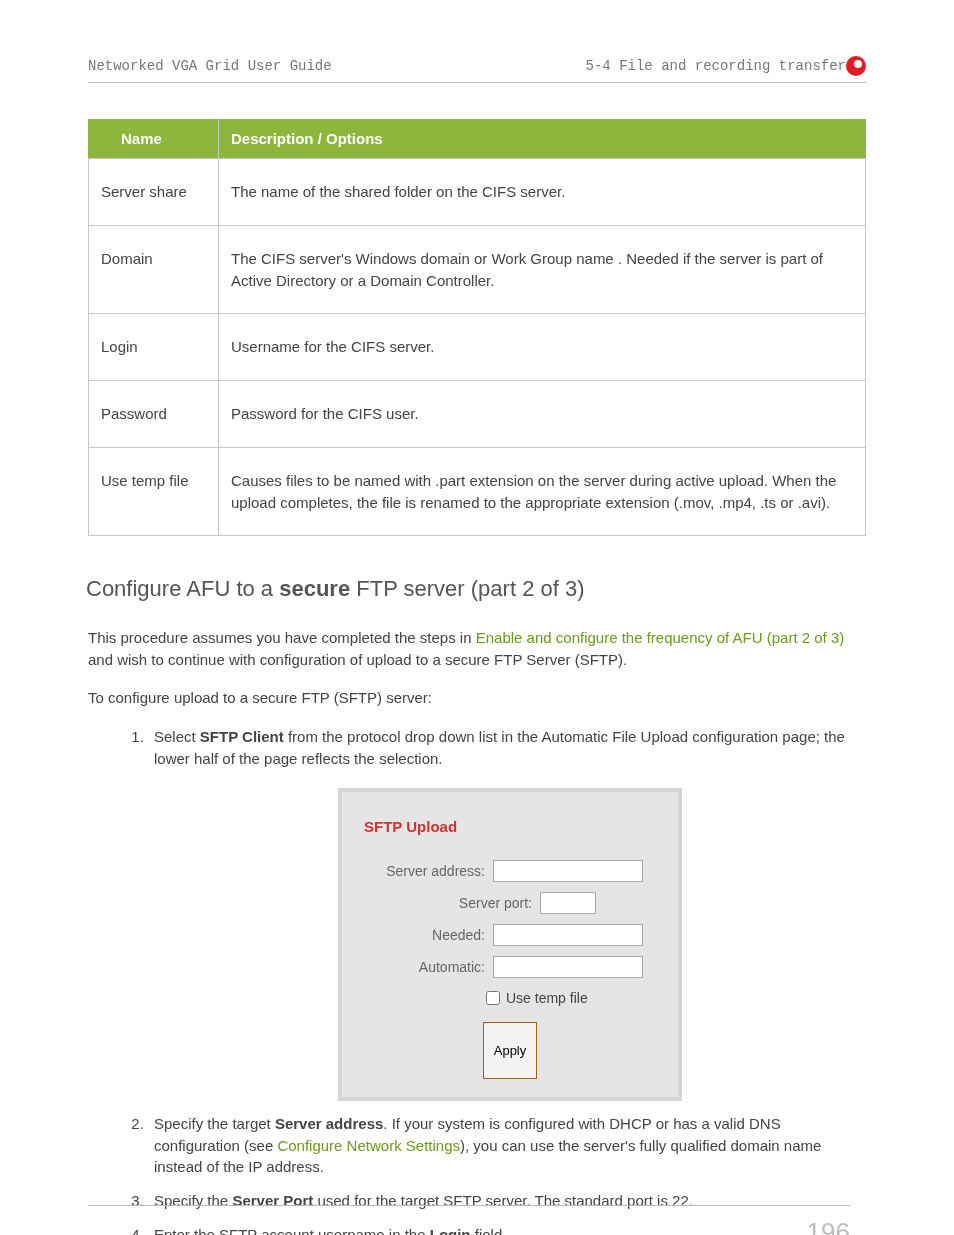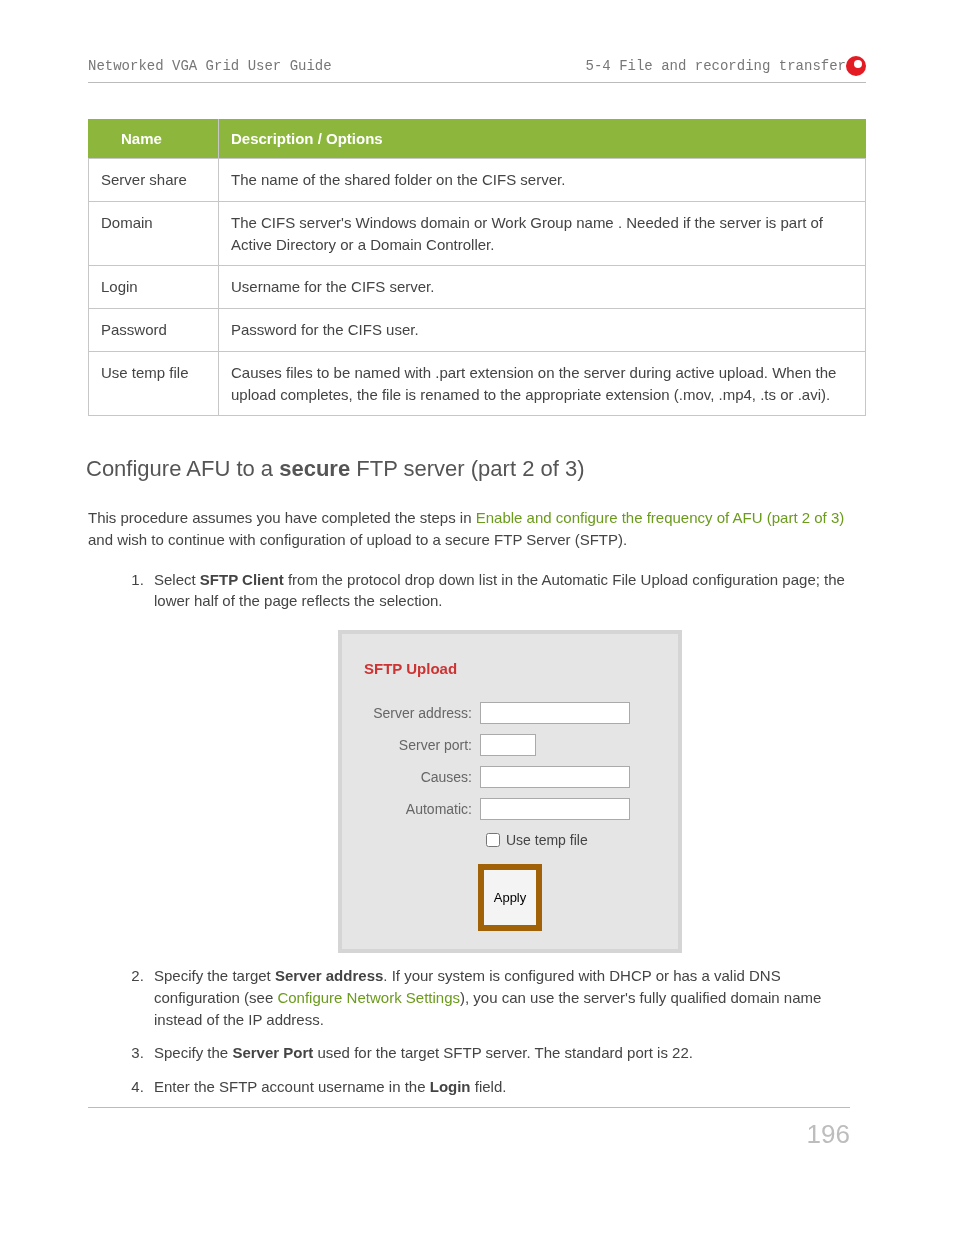--- a/index.html
+++ b/index.html
@@ -27,21 +27,21 @@
   table.options {
     width: 100%; border-collapse: collapse; margin-top: 36px; font-size: 15px;
   }
   table.options th {
     background: #8cb63c; color: #fff; text-align: left; font-weight: 600;
     padding: 8px 12px; border: 1px solid #c7c7c7; border-top: 1px solid #8cb63c;
   }
   table.options th:first-child { border-left: 1px solid #8cb63c; padding-left: 32px; }
   table.options th:last-child { border-right: 1px solid #8cb63c; }
   table.options td {
-    border: 1px solid #c7c7c7; padding: 10px 12px; vertical-align: top; color: #444;
+    border: 1px solid #c7c7c7; padding: 22px 12px; vertical-align: top; color: #444;
   }
   table.options td:first-child { width: 130px; }
 
   h2.section-title {
     font-weight: 300; font-size: 22px; color: #555; margin-top: 37px; margin-left: -2px;
   }
   h2.section-title strong { font-weight: 700; }
 
   .body-text { margin-top: 22px; color: #444; }
   a.green-link { color: #6a9b1a; text-decoration: none; }
@@ -52,35 +52,35 @@
   ol.steps > li { margin-bottom: 12px; padding-left: 6px; }
   ol.steps > li::marker { color: #444; }
 
   .screenshot {
     width: 344px; margin: 18px auto 12px auto; border: 4px solid #d5d5d5;
     background: #e5e5e5; padding: 24px 22px 18px 22px;
   }
   .screenshot h4 {
     color: #cc3333; font-size: 15px; font-weight: 700; margin-bottom: 22px;
   }
-  .form-row { display: flex; align-items: center; margin-bottom: 10px; }
+  .form-row { display: flex; align-items: center; margin-bottom: 10px; justify-content: center; }
   .form-row label {
     width: 116px; text-align: right; color: #666; font-size: 14px; padding-right: 8px;
   }
   .form-row input[type="text"] {
     border: 1px solid #aaa; height: 22px; padding: 1px 4px; font-size: 13px;
   }
   .form-row input.wide { width: 150px; }
   .form-row input.narrow { width: 56px; }
   .checkbox-row { display: flex; align-items: center; margin-top: 6px; margin-bottom: 14px; padding-left: 122px; gap:6px;}
   .checkbox-row input { width: 14px; height: 14px; }
   .checkbox-row span { font-size: 14px; color: #444; }
   .apply-btn-wrap { text-align: center; }
   .apply-btn {
-    border: 6px solid #a16207; background: #f4f4f4; font-size: 13px; padding: 20px 10px; cursor: pointer;
+    border: 1px solid #a16207; background: #f4f4f4; font-size: 13px; padding: 20px 10px; cursor: pointer;
   }
 
   .footer {
     position: absolute; bottom: 46px; left: 88px; right: 104px;
     border-top: 1px solid #bbb; padding-top: 8px; text-align: right;
     font-size: 26px; color: #bdbdbd; font-weight: 300;
   }
 </style>
 </head>
 <body>
@@ -127,37 +127,38 @@
   </table>
 
   <h2 class="section-title">
     <span>Configure AFU to a </span><strong>secure</strong><span> FTP server (part 2 of 3)</span>
   </h2>
 
   <p class="body-text">
     <span>This procedure assumes you have completed the steps in </span><a href="#" class="green-link">Enable and configure the frequency of AFU (part 2 of 3)</a><span> and wish to continue with configuration of upload to a secure FTP Server (SFTP).</span>
   </p>
 
+  <p class="body-text intro2">To configure upload to a secure FTP (SFTP) server:</p>
 
   <ol class="steps">
     <li>
       <span>Select </span><strong>SFTP Client</strong><span> from the protocol drop down list in the Automatic File Upload configuration page; the lower half of the page reflects the selection.</span>
 
       <div class="screenshot">
         <h4>SFTP Upload</h4>
         <div class="form-row">
           <label>Server address:</label>
           <input type="text" class="wide" value="" style="">
         </div>
         <div class="form-row">
           <label>Server port:</label>
           <input type="text" class="narrow" value="" style="">
         </div>
         <div class="form-row">
-          <label>Causes:</label>
+          <label>Needed:</label>
           <input type="text" class="wide" value="" style="">
         </div>
         <div class="form-row">
           <label>Automatic:</label>
           <input type="text" class="wide" value="" style="">
         </div>
         <div class="checkbox-row">
           <input type="checkbox" style="">
           <span>Use temp file</span>
         </div>

